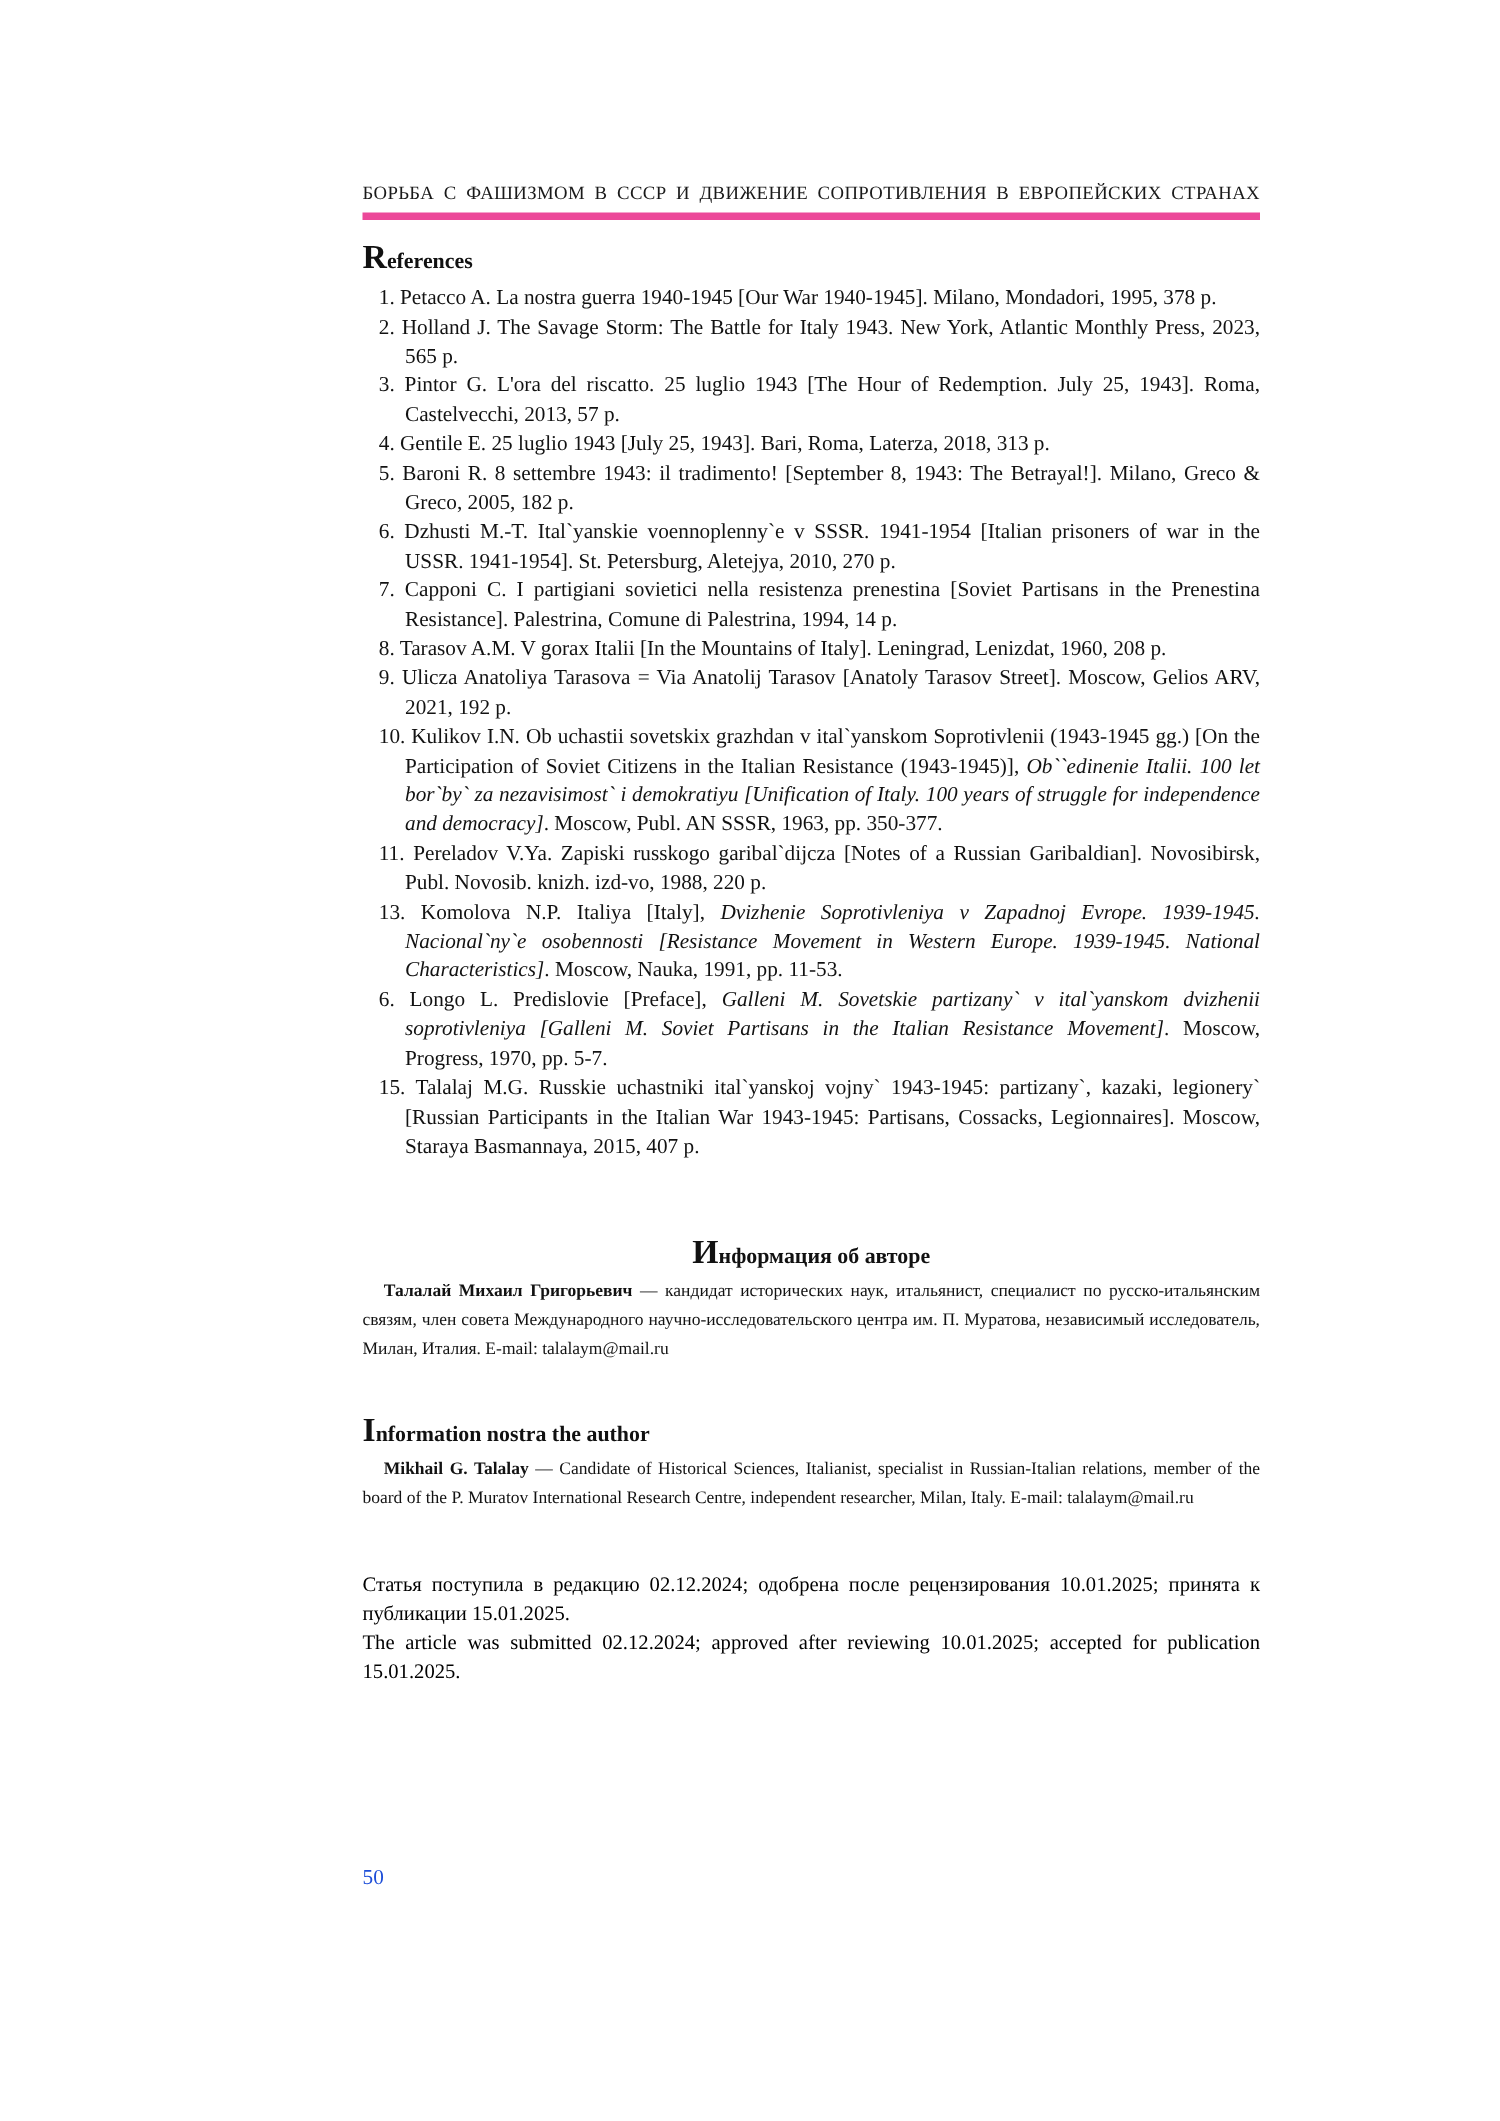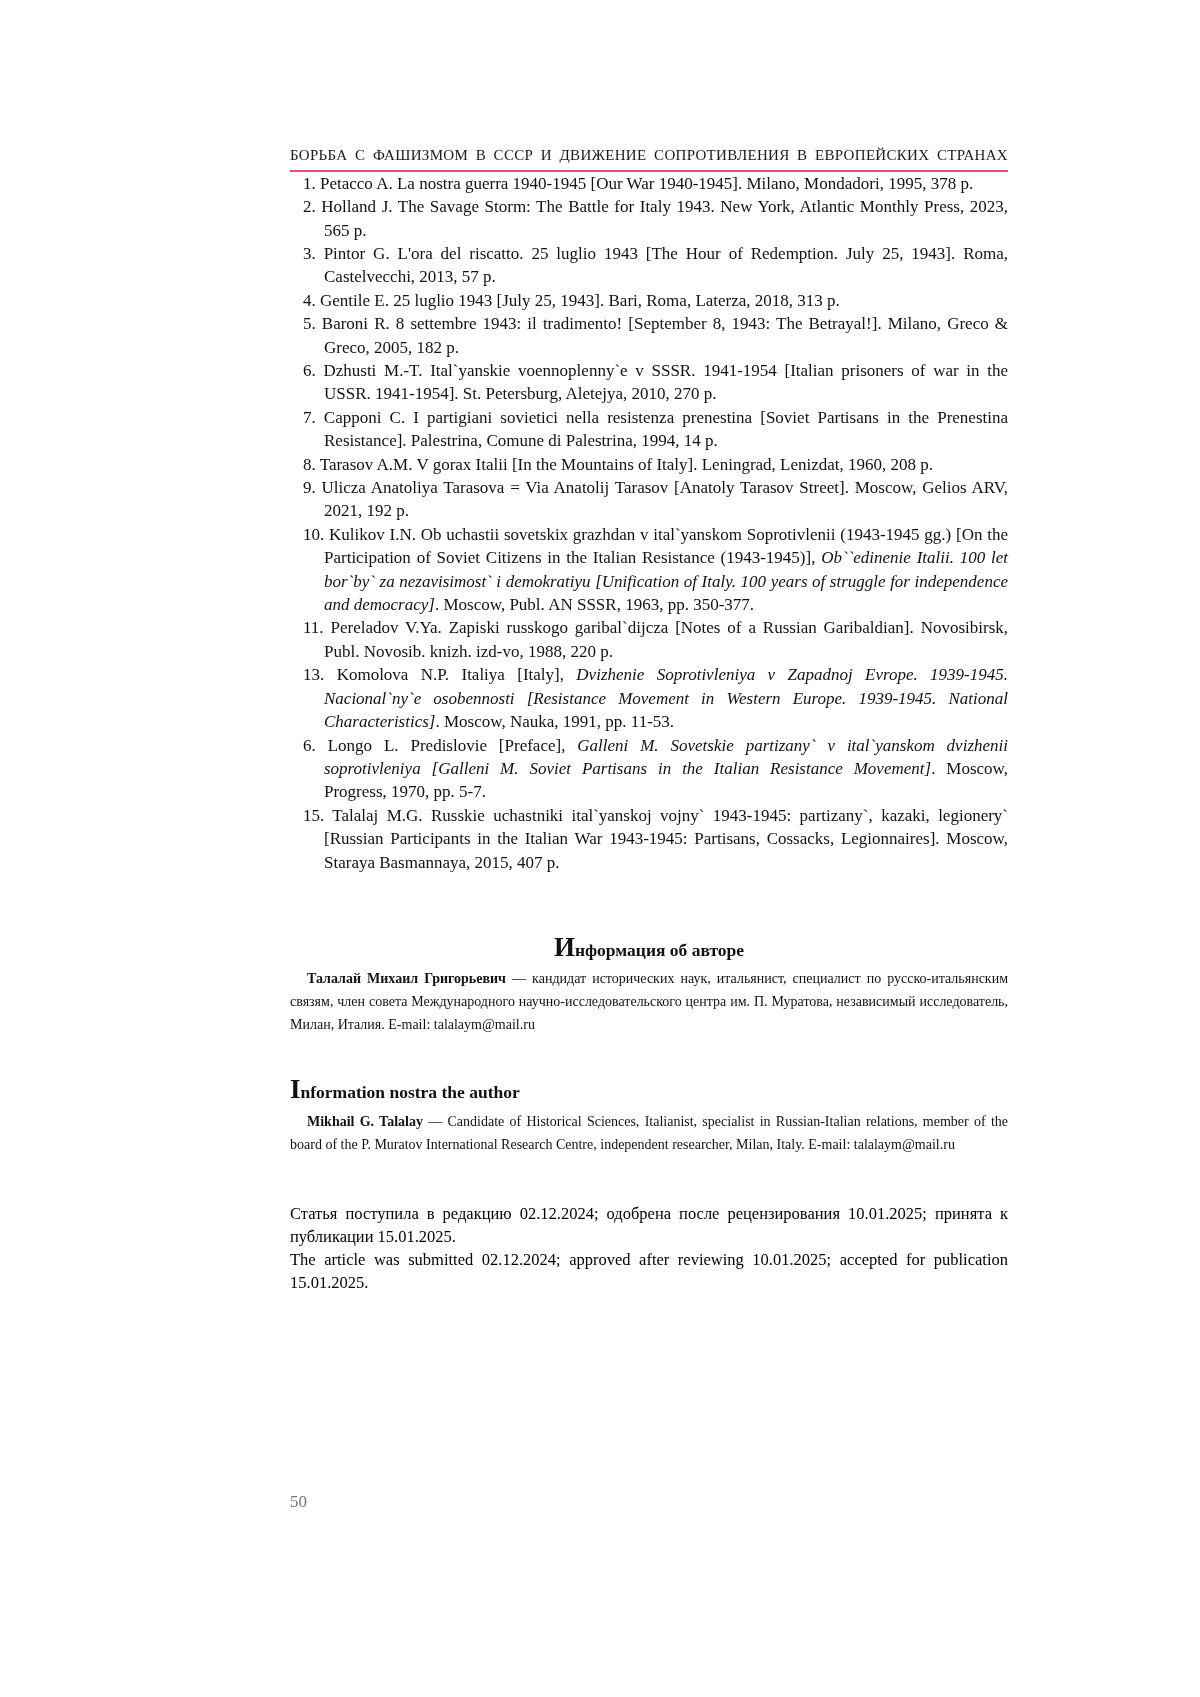--- a/index.html
+++ b/index.html
@@ -8,21 +8,21 @@
     background:#ffffff; color:#121212;
     font-family:"Liberation Serif", serif;
     overflow:hidden;
   }
   .col { position:absolute; left:290px; top:146px; width:718px; }
 
   .runhead {
     font-size:15px; line-height:1.25; letter-spacing:0.3px;
     color:#1a1a1a;
     padding-bottom:5px;
-    border-bottom:2px solid #ec4899;
+    border-bottom:6px solid #ec4899;
     text-align:justify; text-align-last:justify;
   }
 
   .sec-head { font-weight:bold; font-size:17.5px; line-height:1.2; color:#111; }
   .sec-head .cap { font-size:27px; }
 
   .refs-head { margin-top:13px; margin-bottom:5px; }
 
   .ref {
     font-size:17px; line-height:23.4px; text-align:justify;
@@ -34,30 +34,31 @@
   .en-head { margin-top:37px; }
 
   .bio {
     font-size:14px; line-height:23px; text-align:justify;
     text-indent:17px; margin-top:4px; color:#121212;
   }
   .bio .nm { font-weight:bold; }
 
   .dates { margin-top:46px; font-size:16.5px; line-height:23px; text-align:justify; color:#000000; }
 
-  .pagenum { position:absolute; left:290px; top:1492px; font-size:17px; color:#737373; }
+  .pagenum { position:absolute; left:290px; top:1492px; font-size:17px; color:#1d4ed8; }
 </style>
 </head>
 <body>
 
 <div class="page">
   <div class="col">
 
     <div class="runhead">БОРЬБА С ФАШИЗМОМ В СССР И ДВИЖЕНИЕ СОПРОТИВЛЕНИЯ В ЕВРОПЕЙСКИХ СТРАНАХ</div>
 
+    <div class="sec-head refs-head"><span class="cap">R</span><span>eferences</span></div>
 
     <div>
         <div class="ref"><span>1. </span><span>Petacco A. La nostra guerra 1940-1945 [Our War 1940-1945]. Milano, Mondadori, 1995, 378 p.</span></div>
         <div class="ref"><span>2. </span><span>Holland J. The Savage Storm: The Battle for Italy 1943. New York, Atlantic Monthly Press, 2023, 565 p.</span></div>
         <div class="ref"><span>3. </span><span>Pintor G. L'ora del riscatto. 25 luglio 1943 [The Hour of Redemption. July 25, 1943]. Roma, Castelvecchi, 2013, 57 p.</span></div>
         <div class="ref"><span>4. </span><span>Gentile E. 25 luglio 1943 [July 25, 1943]. Bari, Roma, Laterza, 2018, 313 p.</span></div>
         <div class="ref"><span>5. </span><span>Baroni R. 8 settembre 1943: il tradimento! [September 8, 1943: The Betrayal!]. Milano, Greco &amp; Greco, 2005, 182 p.</span></div>
         <div class="ref"><span>6. </span><span>Dzhusti M.-T. Ital`yanskie voennoplenny`e v SSSR. 1941-1954 [Italian prisoners of war in the USSR. 1941-1954]. St. Petersburg, Aletejya, 2010, 270 p.</span></div>
         <div class="ref"><span>7. </span><span>Capponi C. I partigiani sovietici nella resistenza prenestina [Soviet Partisans in the Prenestina Resistance]. Palestrina, Comune di Palestrina, 1994, 14 p.</span></div>
         <div class="ref"><span>8. </span><span>Tarasov A.M. V gorax Italii [In the Mountains of Italy]. Leningrad, Lenizdat, 1960, 208 p.</span></div>

